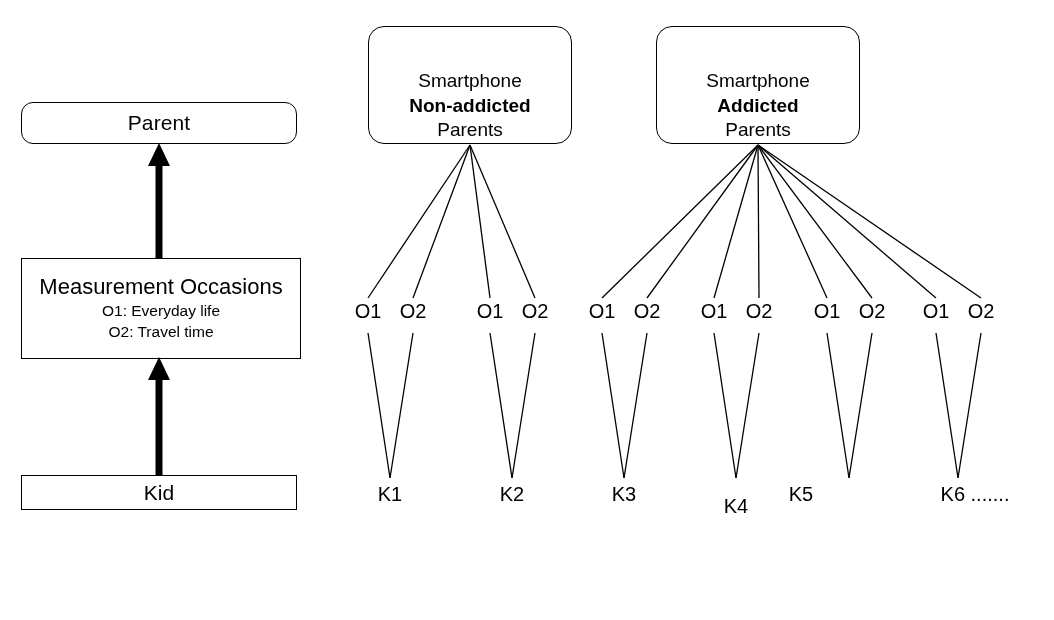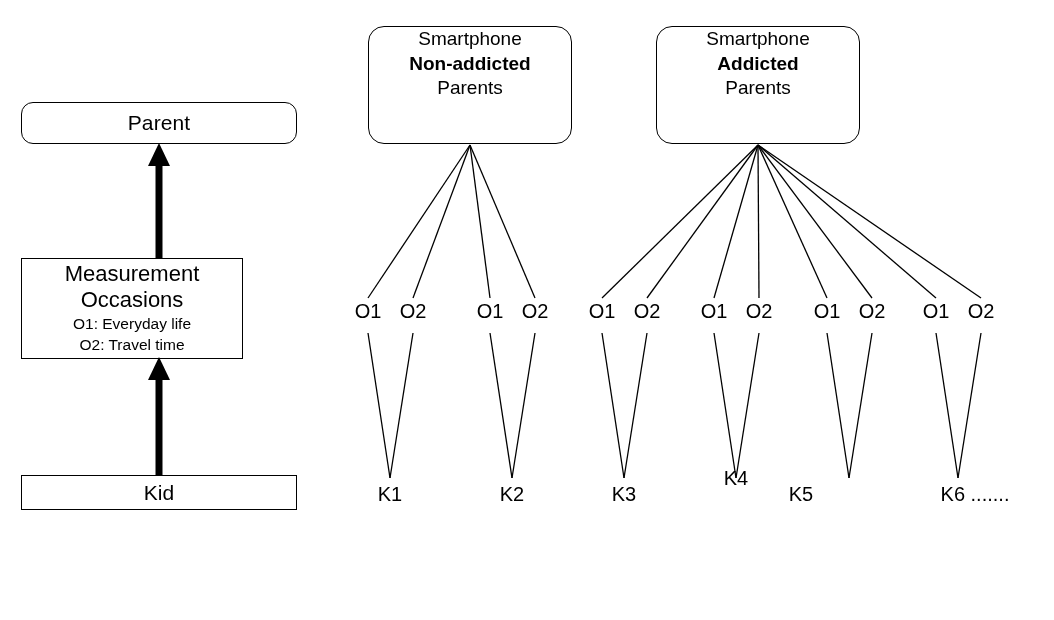--- a/index.html
+++ b/index.html
@@ -28,21 +28,21 @@
     display: flex;
     flex-direction: column;
     align-items: center;
     justify-content: center;
     text-align: center;
   }
   #box-parent {
     left: 21px; top: 102px; width: 276px; height: 42px; border-radius: 12px;
   }
   #box-measurement {
-    left: 21px; top: 258px; width: 222px; height: 101px;
+    left: 21px; top: 258px; width: 280px; height: 101px;
   }
   #box-kid {
     left: 21px; top: 475px; width: 276px; height: 35px;
   }
   .box-title {
     font-size: 21px;
     line-height: 1.12;
     letter-spacing: .1px;
   }
   .box-title-lg {
@@ -58,21 +58,21 @@
   
   .round-box {
     position: absolute;
     box-sizing: border-box;
     border: 1.7px solid #000000;
     border-radius: 16px;
     background: #ffffff;
     display: flex;
     flex-direction: column;
     align-items: center;
-    justify-content: flex-start;
+    justify-content: flex-end;
     text-align: center;
     line-height: 1.30;
   }
   #group-non-addicted { left: 368px; top: 26px; width: 204px; height: 118px; }
   #group-addicted     { left: 656px; top: 26px; width: 204px; height: 118px; }
   .rb-line  { font-size: 19px; }
   .rb-line.bold { font-weight: bold; font-size: 19px; }
 
   
   #edges {
@@ -213,19 +213,19 @@
       <div class="o-label" style="left: 827px; top: 301px;">O1</div>
       <div class="o-label" style="left: 872px; top: 301px;">O2</div>
       <div class="o-label" style="left: 936px; top: 301px;">O1</div>
       <div class="o-label" style="left: 981px; top: 301px;">O2</div>
     </div>
 
   <div id="kid-labels">
       <div class="k-label" style="left: 390px; top: 484px;">K1</div>
       <div class="k-label" style="left: 512px; top: 484px; text-align: right;">K2</div>
       <div class="k-label" style="left: 624px; top: 484px;">K3</div>
-      <div class="k-label" style="left: 736px; top: 468px;">K4</div>
+      <div class="k-label" style="left: 736px; top: 496px;">K4</div>
       <div class="k-label" style="left: 801px; top: 484px;">K5</div>
       <div class="k-label" style="left: 975px; top: 484px;">K6 .......</div>
     </div>
 
 
 </div>
 
 </body></html>

